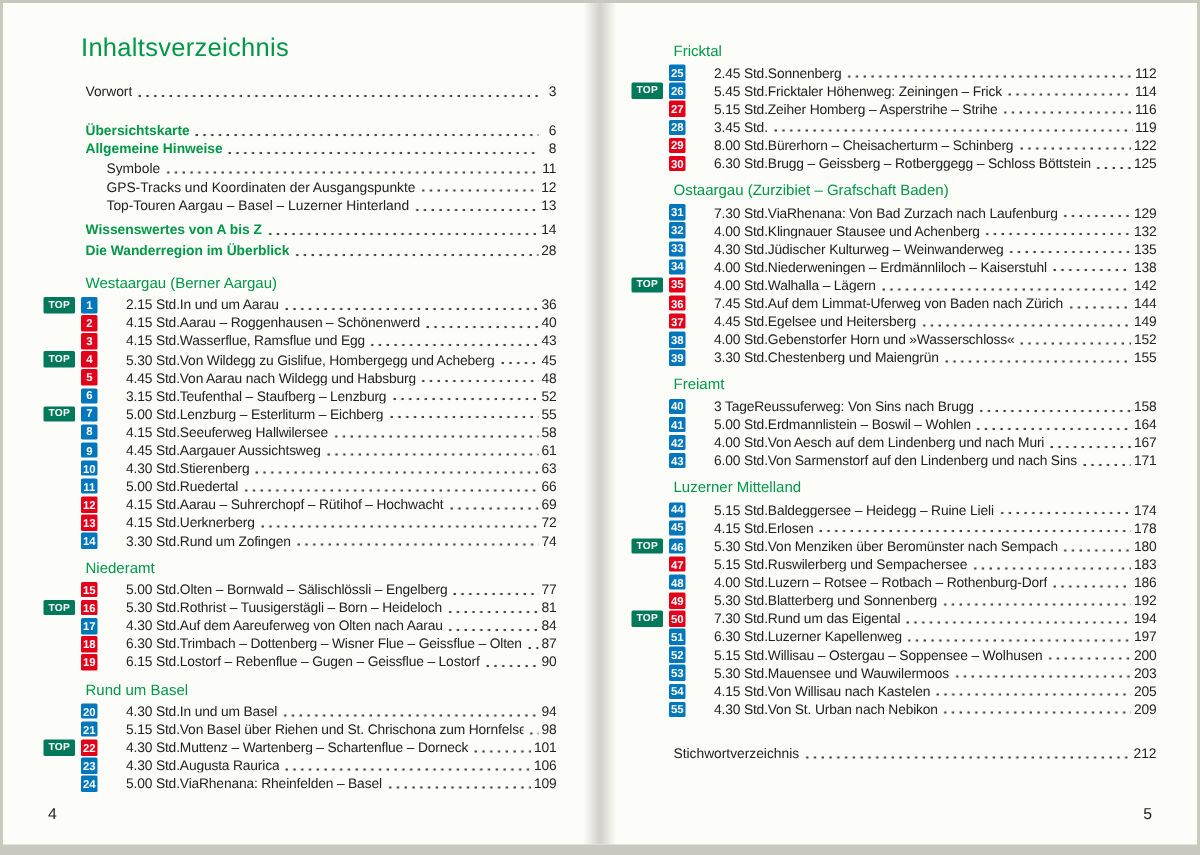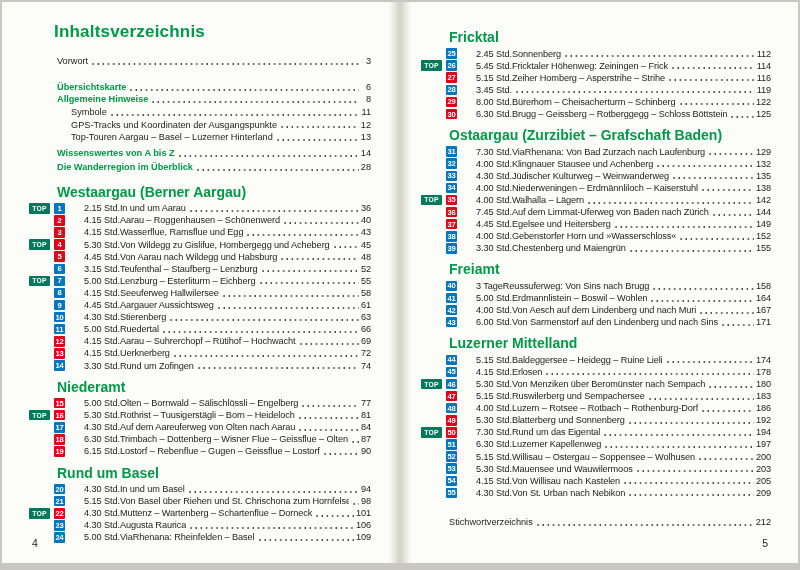--- a/index.html
+++ b/index.html
@@ -14,37 +14,37 @@
   }
   .spread{position:absolute;left:2px;top:2px;width:796px;height:561px;display:flex;}
   .page{flex:0 0 398px;height:100%;background:var(--page_bg);position:relative;overflow:hidden;}
   .page-left{padding:20px 29px 0 52px;}
   .page-left::after{content:"";position:absolute;top:0;right:0;width:11px;height:100%;
     background:linear-gradient(to left,rgba(80,76,60,0.25),rgba(0,0,0,0));pointer-events:none;}
   .page-right{padding:27px 27px 0 46px;}
   .page-right::before{content:"";position:absolute;top:0;left:0;width:11px;height:100%;
     background:linear-gradient(to right,rgba(80,76,60,0.25),rgba(0,0,0,0));pointer-events:none;}
 
-  .doc-title{font-size:17px;font-weight:bold;color:var(--green);letter-spacing:.2px;margin:0 0 13px 0;}
+  .doc-title{font-size:17px;font-weight:normal;color:var(--green);letter-spacing:.2px;margin:0 0 13px 0;}
 
   
   .row{display:flex;align-items:center;height:12.6px;font-size:9.2px;color:var(--text);margin-left:3px;}
   .row .lbl{white-space:nowrap;overflow:hidden;}
   .row.green .lbl{color:var(--green);font-weight:bold;}
   .row.sub{margin-left:17px;justify-content:space-between;}
   .front-list .row:first-child{margin-bottom:13px;}
   .front-list .row:nth-child(7){margin-top:3px;}
   .front-list .row:nth-child(8){margin-top:2px;justify-content:flex-end;}
   .back-list{margin-top:17px;}
 
   
   .section{margin-top:7px;}
   .page-left .sections .section:first-child{margin-top:10px;}
   .page-right .sections .section:first-child{margin-top:0;}
-  .section-title{font-size:14px;font-weight:bold;color:var(--green);margin:0 0 2.5px 3px;white-space:nowrap;}
+  .section-title{font-size:10px;font-weight:normal;color:var(--green);margin:0 0 2.5px 3px;white-space:nowrap;}
 
   .route{display:flex;align-items:center;height:12.1px;font-size:9.2px;letter-spacing:-0.1px;position:relative;}
   .badge{flex:0 0 11px;height:10.5px;border-radius:1px;display:flex;align-items:center;justify-content:center;
     color:#fff;font-size:7.6px;font-weight:bold;}
   .badge.red{background:var(--red);}
   .badge.blue{background:var(--blue);}
   .top-badge{position:absolute;left:-25px;width:21px;height:10.5px;background:var(--top);color:#fff;
     font-size:6.8px;font-weight:bold;letter-spacing:.2px;border-radius:1px;
     display:flex;align-items:center;justify-content:center;}
   .time{flex:0 0 43px;padding-left:19px;white-space:nowrap;}

